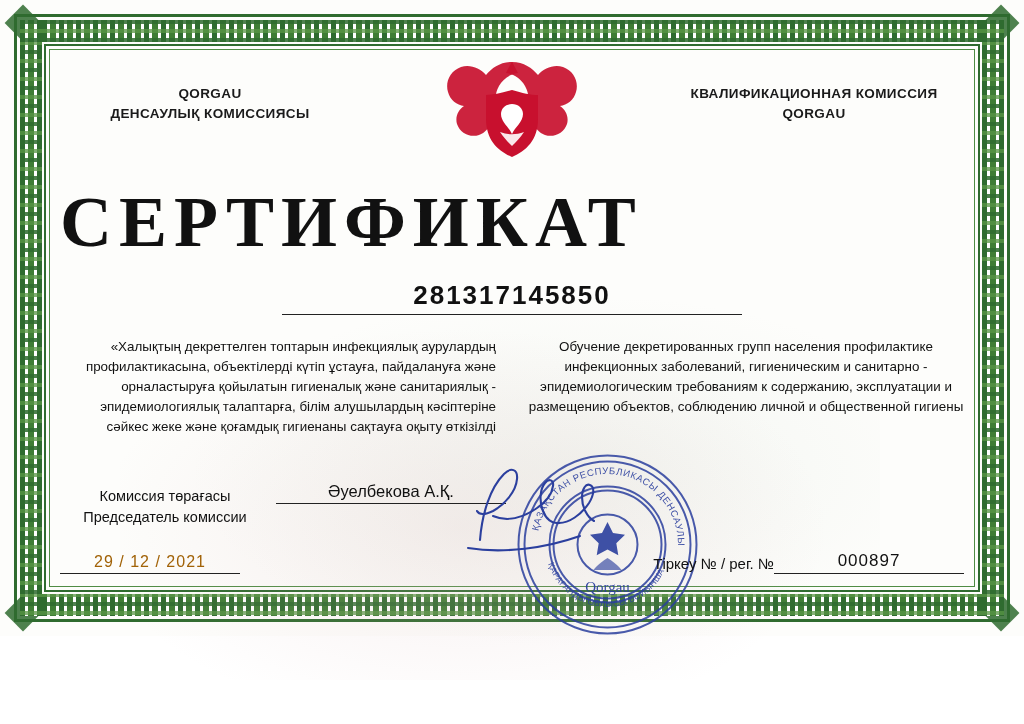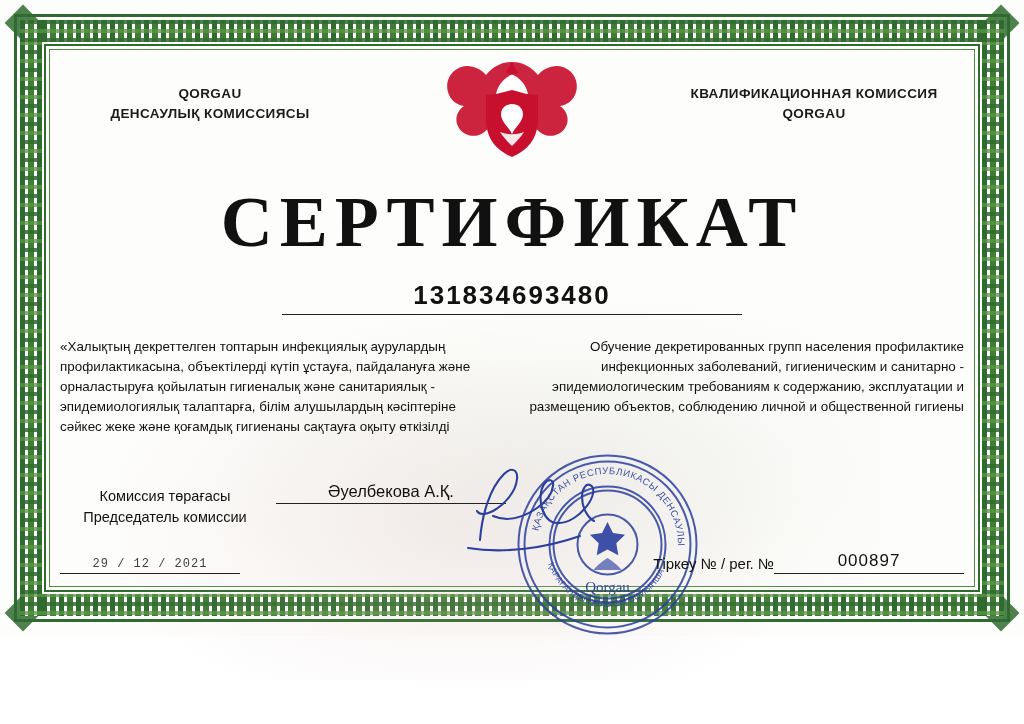--- a/index.html
+++ b/index.html
@@ -136,21 +136,20 @@
 
   .logo {
     width: 160px;
     height: 120px;
     position: relative;
     margin-top: -4px;
   }
 
   
   .title {
-    text-align: center;
     font-family: "Liberation Serif", serif;
     font-size: 72px;
     font-weight: bold;
     letter-spacing: 7px;
     color: #111;
     margin-top: 18px;
     line-height: 1;
   }
 
   
@@ -188,22 +187,22 @@
     justify-content: space-between;
     margin-top: 22px;
     gap: 28px;
   }
   .col {
     width: 436px;
     font-size: 13.4px;
     line-height: 1.5;
     color: #111;
   }
-  .col.kk { text-align: left; }
-  .col.ru { text-align: right; }
+  .col.kk { text-align: right; }
+  .col.ru { text-align: center; }
 
   
   .sign-row {
     position: relative;
     margin-top: 44px;
     display: flex;
     align-items: flex-start;
     text-align: center;
   }
   .sign-label {
@@ -252,24 +251,23 @@
     align-items: flex-end;
     justify-content: space-between;
   }
   .date-wrap {
     width: 180px;
     border-bottom: 1.6px solid #222;
     text-align: center;
     padding-bottom: 2px;
   }
   .date-text {
-    font-size: 12px;
-    color: #404040;
+    font-size: 16px;
+    color: #a16207;
     letter-spacing: 1px;
-    font-family: Liberation Mono, monospace;
   }
   .reg-group {
     display: flex;
     align-items: flex-end;
   }
   .reg-label {
     font-size: 15px;
     color: #111;
     padding-bottom: 2px;
   }
@@ -341,21 +339,21 @@
       <div class="header-right">
         <div>КВАЛИФИКАЦИОННАЯ КОМИССИЯ</div>
         <div>QORGAU</div>
       </div>
     </div>
 
     <div class="title">СЕРТИФИКАТ</div>
 
 
     <div class="num-line">
-      <span class="num-value">131834693480</span>
+      <span class="num-value">281317145850</span>
     </div>
 
     <div class="body-cols">
       <div class="col kk">«Халықтың декреттелген топтарын инфекциялық аурулардың профилактикасына, объектілерді күтіп ұстауға, пайдалануға және орналастыруға қойылатын гигиеналық және санитариялық - эпидемиологиялық талаптарға, білім алушылардың кәсіптеріне сәйкес жеке және қоғамдық гигиенаны сақтауға оқыту өткізілді</div>
       <div class="col ru">Обучение декретированных групп населения профилактике инфекционных заболеваний, гигиеническим и санитарно - эпидемиологическим требованиям к содержанию, эксплуатации и размещению объектов, соблюдению личной и общественной гигиены</div>
     </div>
 
     <div class="sign-row">
       <div class="sign-label">
         <div>Комиссия төрағасы</div>

